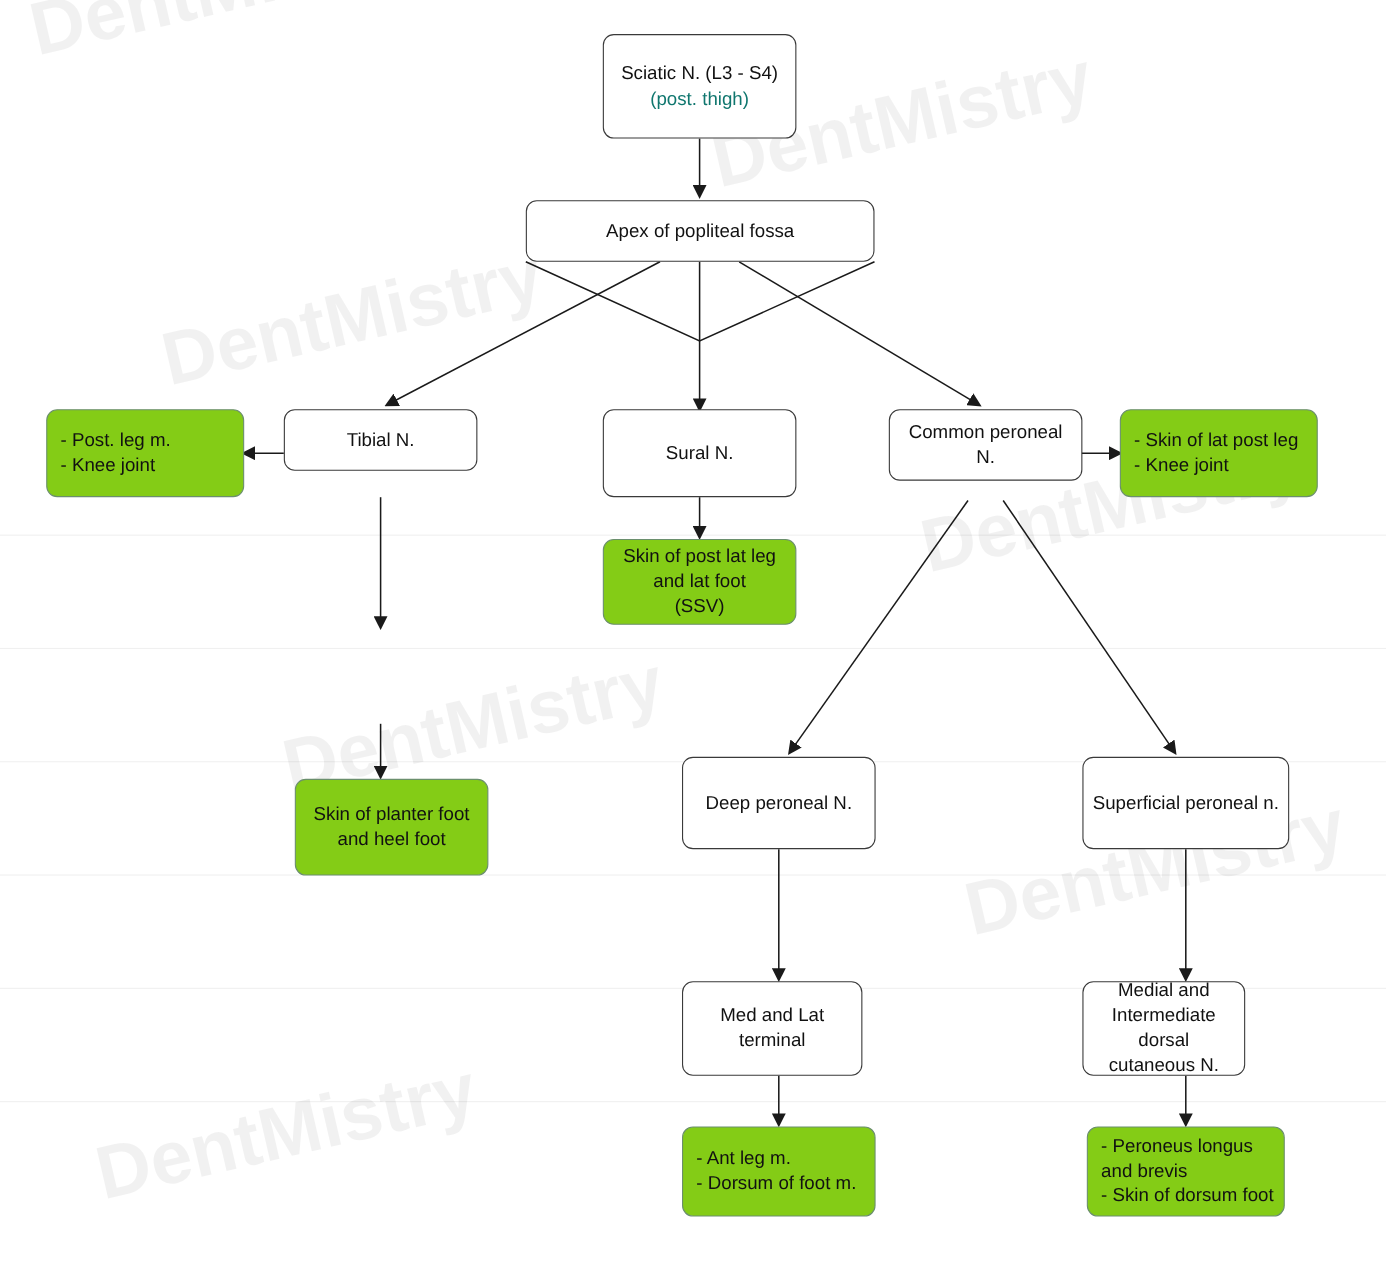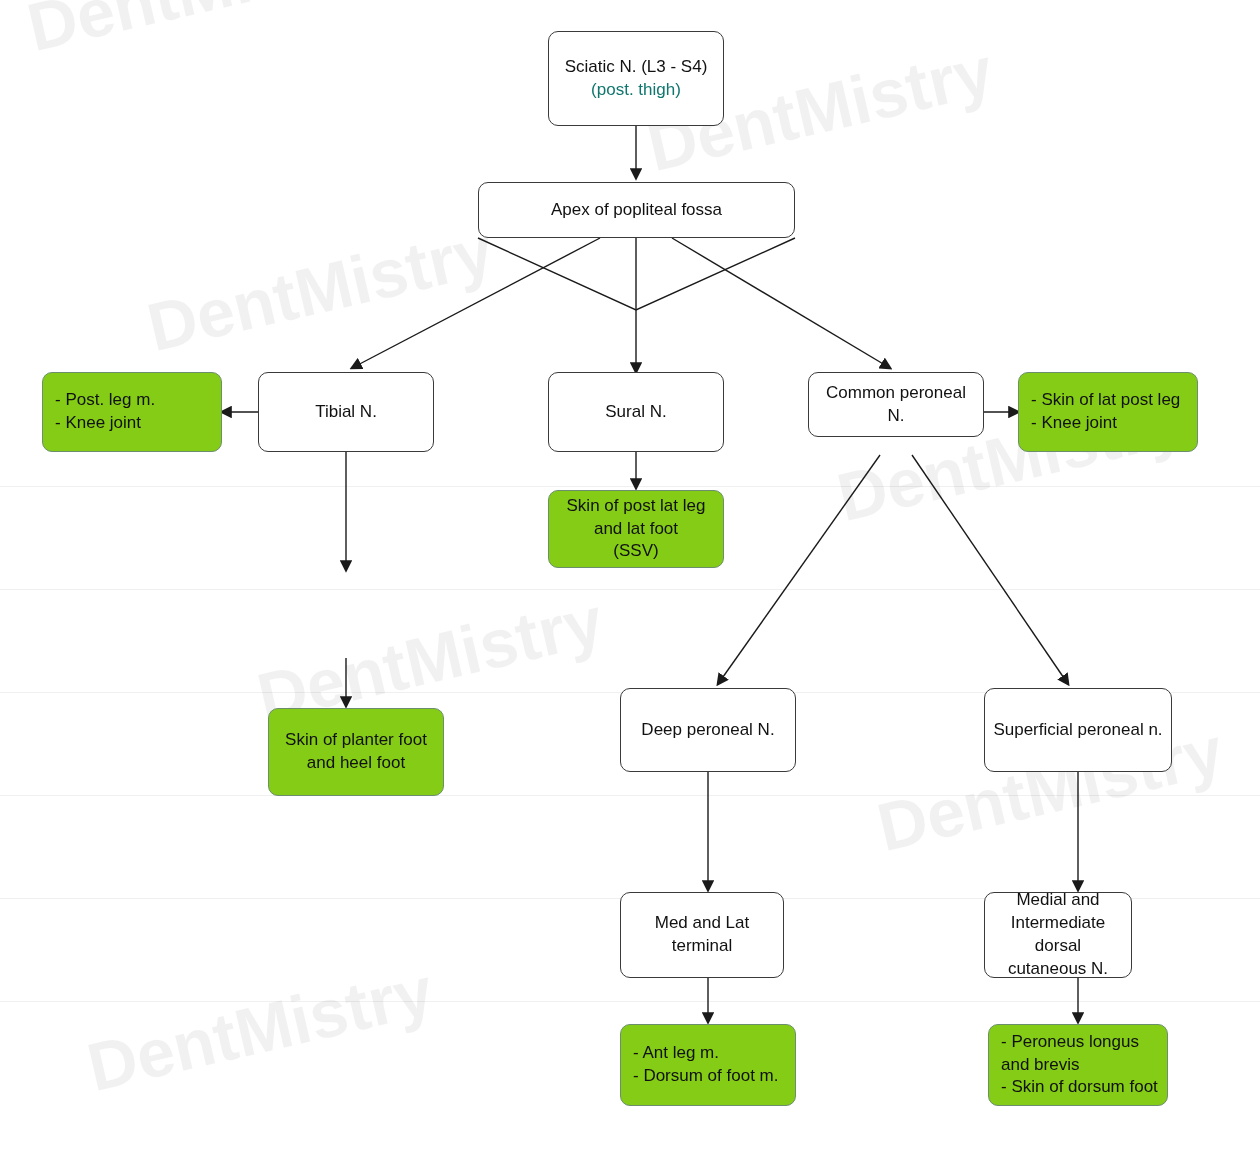--- a/index.html
+++ b/index.html
@@ -139,21 +139,21 @@
     <div>
       <span class="line">Sciatic N. (L3 - S4)</span>
       <span class="sub">(post. thigh)</span>
     </div>
   </div>
 
   <div class="node" style="left:478px; top:182px; width:317px; height:56px;">
     <span>Apex of popliteal fossa</span>
   </div>
 
-  <div class="node" style="left:258px; top:372px; width:176px; height:80px;">
+  <div class="node" style="left:258px; top:372px; width:176px; height:56px;">
     <span>Tibial N.</span>
   </div>
 
   <div class="node" style="left:548px; top:372px; width:176px; height:80px;">
     <span>Sural N.</span>
   </div>
 
   <div class="node" style="left:808px; top:372px; width:176px; height:65px;">
     <span>Common peroneal N.</span>
   </div>

